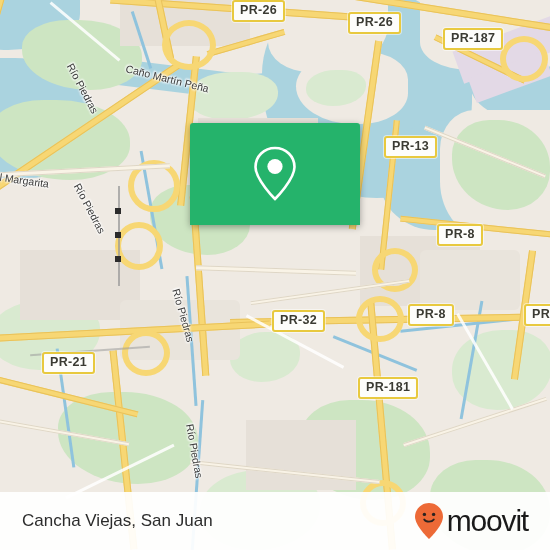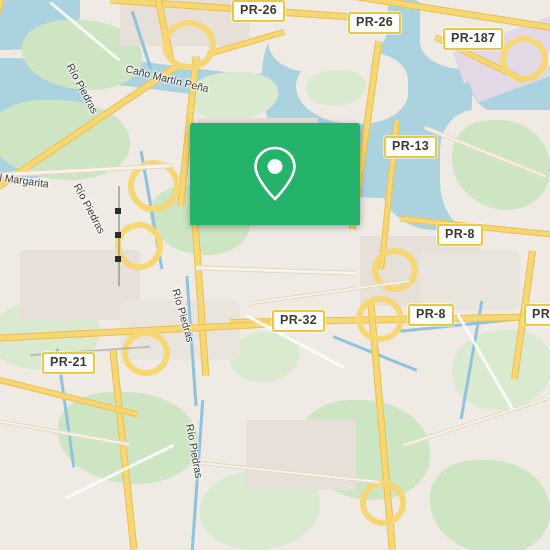--- a/index.html
+++ b/index.html
@@ -194,26 +194,39 @@
 
     <div class="shield" style="left:232px;top:0px;">PR-26</div>
     <div class="shield" style="left:348px;top:12px;">PR-26</div>
     <div class="shield" style="left:443px;top:28px;">PR-187</div>
     <div class="shield" style="left:384px;top:136px;">PR-13</div>
     <div class="shield" style="left:437px;top:224px;">PR-8</div>
     <div class="shield" style="left:272px;top:310px;">PR-32</div>
     <div class="shield" style="left:408px;top:304px;">PR-8</div>
     <div class="shield" style="left:524px;top:304px;">PR-2</div>
     <div class="shield" style="left:42px;top:352px;">PR-21</div>
+    <div class="shield" style="left:358px;top:377px;">PR-181</div>
 
     <div class="popup">
       <div class="popup-head" style="background:#25b36b;">
         <svg width="54" height="60" viewBox="0 0 54 60">
           <path d="M27 4 C16 4 7.5 12.4 7.5 23 C7.5 35.5 27 55 27 55 C27 55 46.5 35.5 46.5 23 C46.5 12.4 38 4 27 4 Z" fill="none" stroke="#ffffff" stroke-width="2.6"></path>
           <circle cx="27" cy="22.5" r="7.6" fill="#ffffff"></circle>
         </svg>
       </div>
     </div>
 
   </div>
 
+  <div class="footer">
+    <div class="place">Cancha Viejas, San Juan</div>
+    <div class="brand">
+      <svg width="30" height="38" viewBox="0 0 30 38">
+        <path d="M15 1 C7.3 1 1 7.2 1 14.8 C1 24 15 37 15 37 C15 37 29 24 29 14.8 C29 7.2 22.7 1 15 1 Z" fill="#ed6a37"></path>
+        <circle cx="10.4" cy="12.4" r="1.7" fill="#2b2320"></circle>
+        <circle cx="19.6" cy="12.4" r="1.7" fill="#2b2320"></circle>
+        <path d="M10.2 17.4 C12.1 20.4 17.9 20.4 19.8 17.4" fill="none" stroke="#2b2320" stroke-width="1.8" stroke-linecap="round"></path>
+      </svg>
+      <span class="brand-word">moovit</span>
+    </div>
+  </div>
 
 </div>
 
 </body></html>

